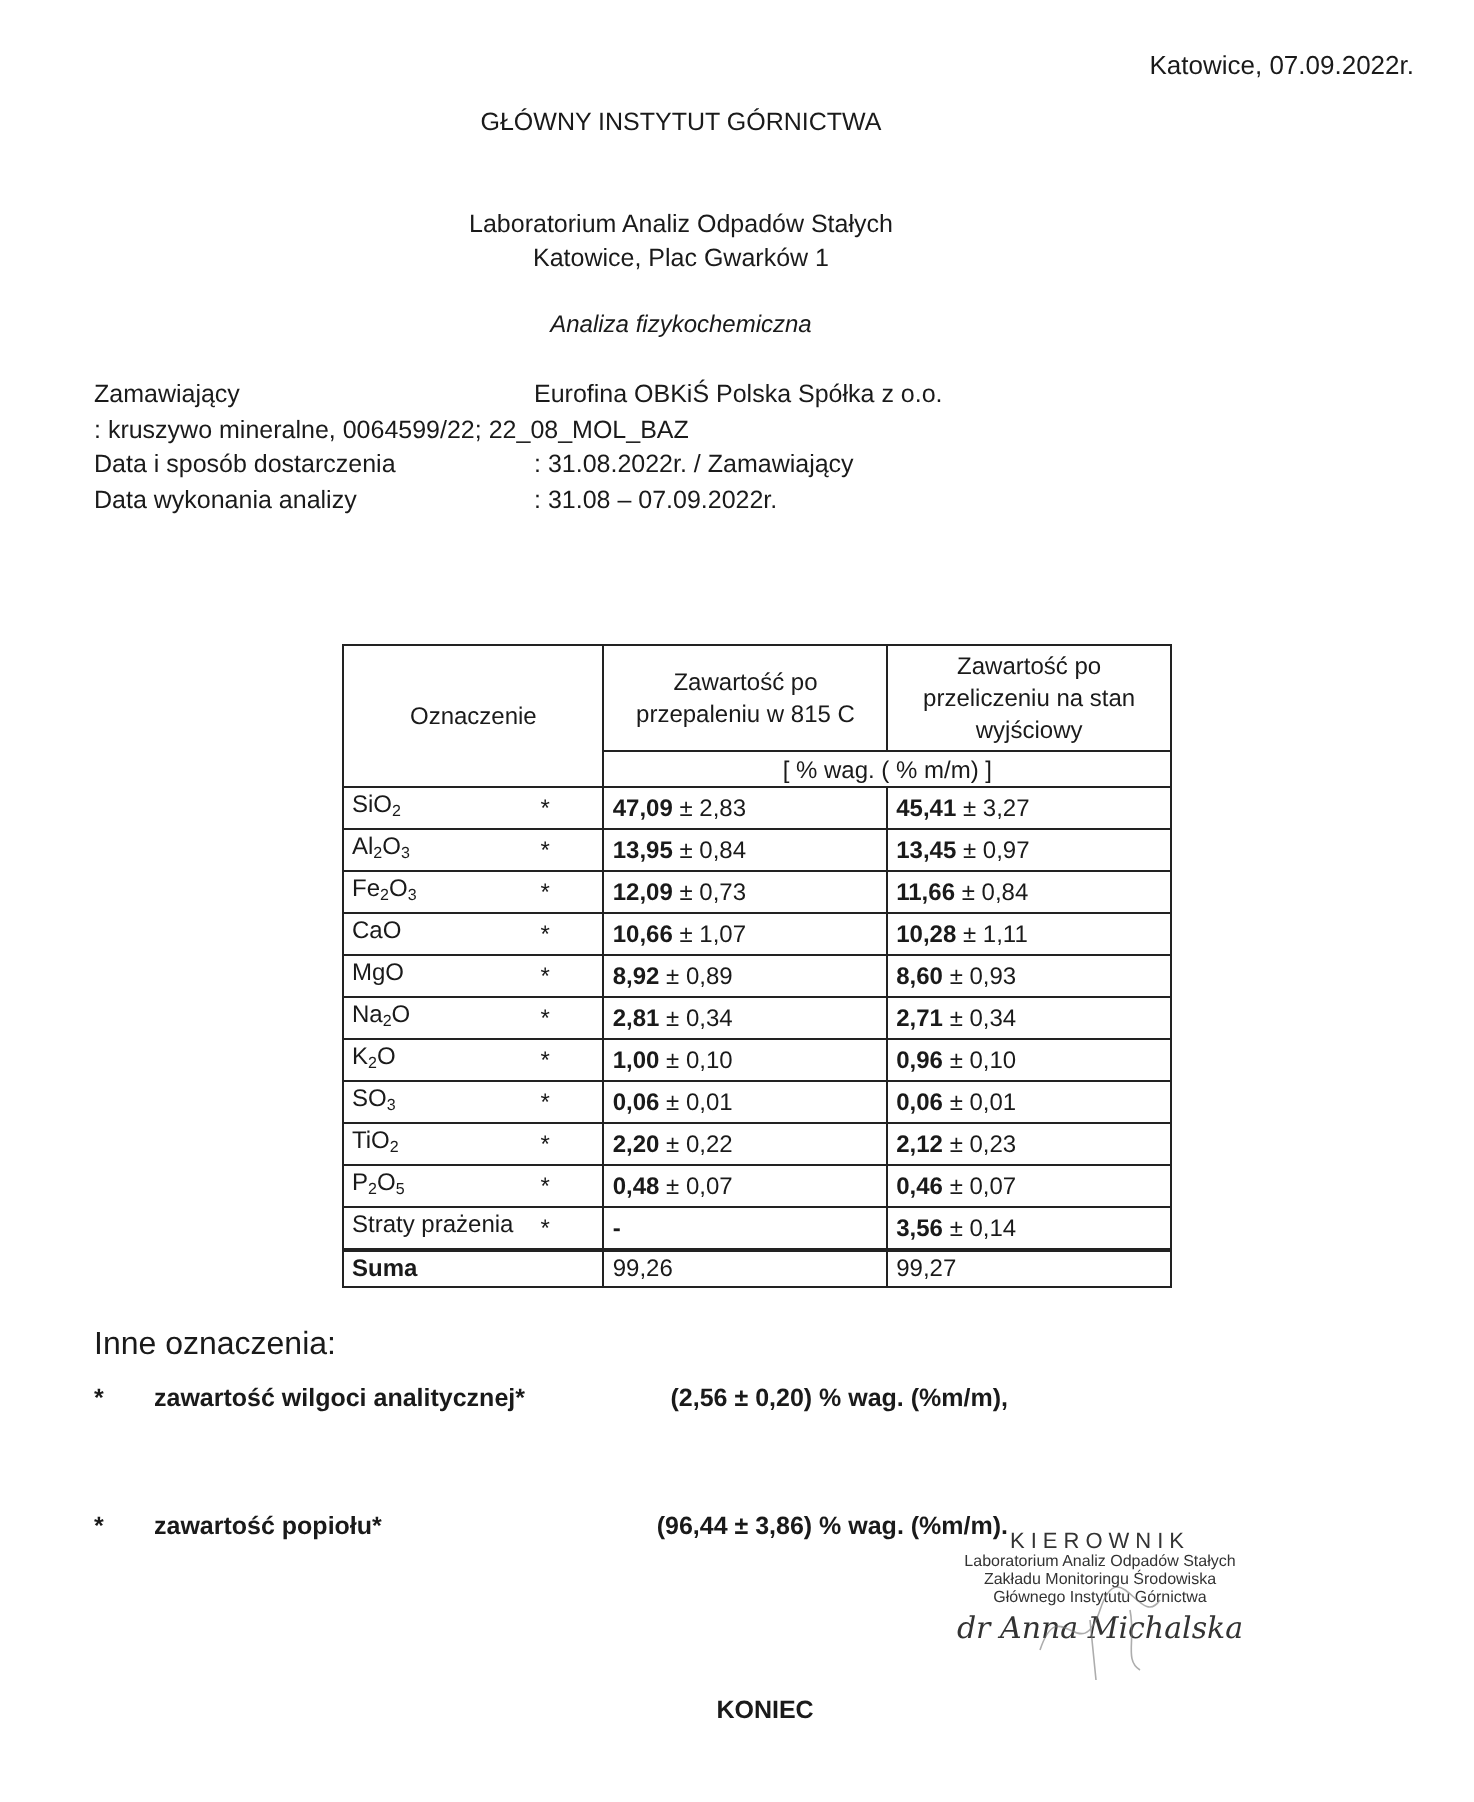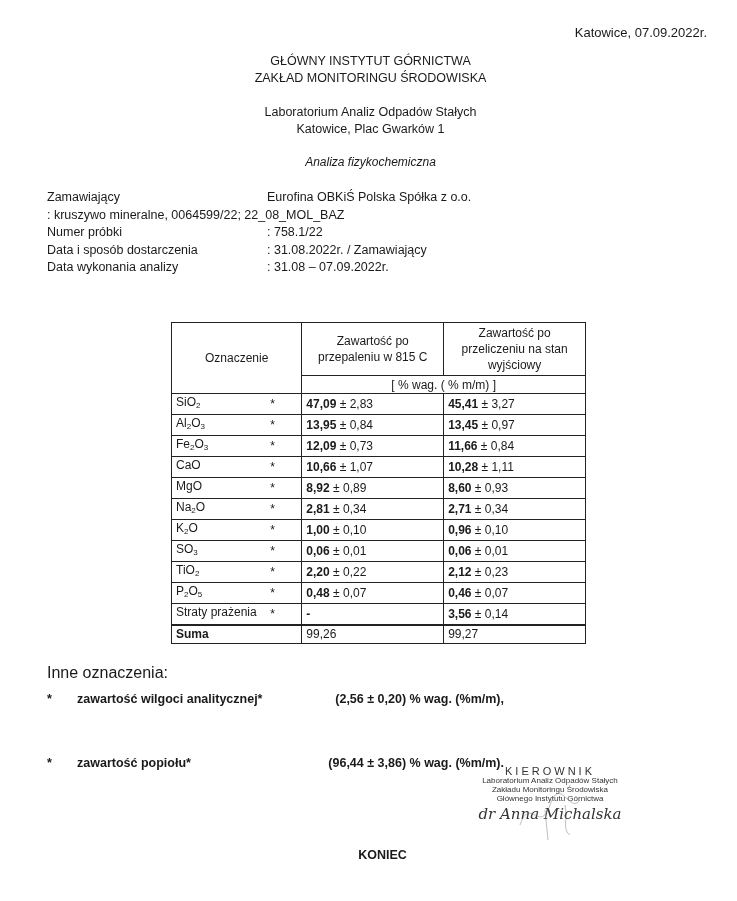--- a/index.html
+++ b/index.html
@@ -1,20 +1,20 @@
 <!DOCTYPE html>
 <html><head>
 <meta charset="utf-8">
 <style>
   html, body { margin: 0; padding: 0; background: #ffffff; }
   body { width: 737px; height: 901px; position: relative; overflow: hidden;
          font-family: "Liberation Sans", sans-serif; color: #1a1a1a; font-size: 12.5px; }
   .abs { position: absolute; }
   .date { right: 30px; top: 25px; font-size: 13px; }
-  .center { left: 0; width: 681px; text-align: center; padding-left: 30px; }
+  .center { left: 0; width: 681px; text-align: center; }
   .hdr1 { top: 53px; font-size: 12.5px; line-height: 17px; }
   .hdr2 { top: 104px; font-size: 12.5px; line-height: 17px; }
   .title { top: 155px; font-style: italic; font-size: 12px; }
   .info { left: 47px; top: 189px; font-size: 12.5px; line-height: 17.5px; }
   .info .row { display: flex; }
   .info .lbl { width: 220px; }
   .info .val { }
 
   table.res { position: absolute; left: 171px; top: 322px; width: 415px;
               border-collapse: collapse; font-size: 12px; }
@@ -42,41 +42,36 @@
   .sig { left: 510px; top: 785px; }
   .end { left: 0; width: 765px; text-align: center; top: 848px; font-weight: bold; font-size: 12.5px; }
 </style>
 </head>
 <body>
 
 <div class="abs date">Katowice, 07.09.2022r.</div>
 
 <div class="abs center hdr1">
   <div>GŁÓWNY INSTYTUT GÓRNICTWA</div>
-  <div>ZAKŁAD MONITORINGU ŚRODOWISKA</div>
 </div>
 
 <div class="abs center hdr2">
   <div>Laboratorium Analiz Odpadów Stałych</div>
   <div>Katowice, Plac Gwarków 1</div>
 </div>
 
 <div class="abs center title">Analiza fizykochemiczna</div>
 
 <div class="abs info">
   <div class="row">
     <span class="lbl">Zamawiający</span>
     <span class="val">Eurofina OBKiŚ Polska Spółka z o.o.</span>
   </div>
   <div class="row">
     <span class="val">: kruszywo mineralne, 0064599/22; 22_08_MOL_BAZ</span>
-  </div>
-  <div class="row">
-    <span class="lbl">Numer próbki</span>
-    <span class="val">: 758.1/22</span>
   </div>
   <div class="row">
     <span class="lbl">Data i sposób dostarczenia</span>
     <span class="val">: 31.08.2022r. / Zamawiający</span>
   </div>
   <div class="row">
     <span class="lbl">Data wykonania analizy</span>
     <span class="val">: 31.08 – 07.09.2022r.</span>
   </div>
 </div>

